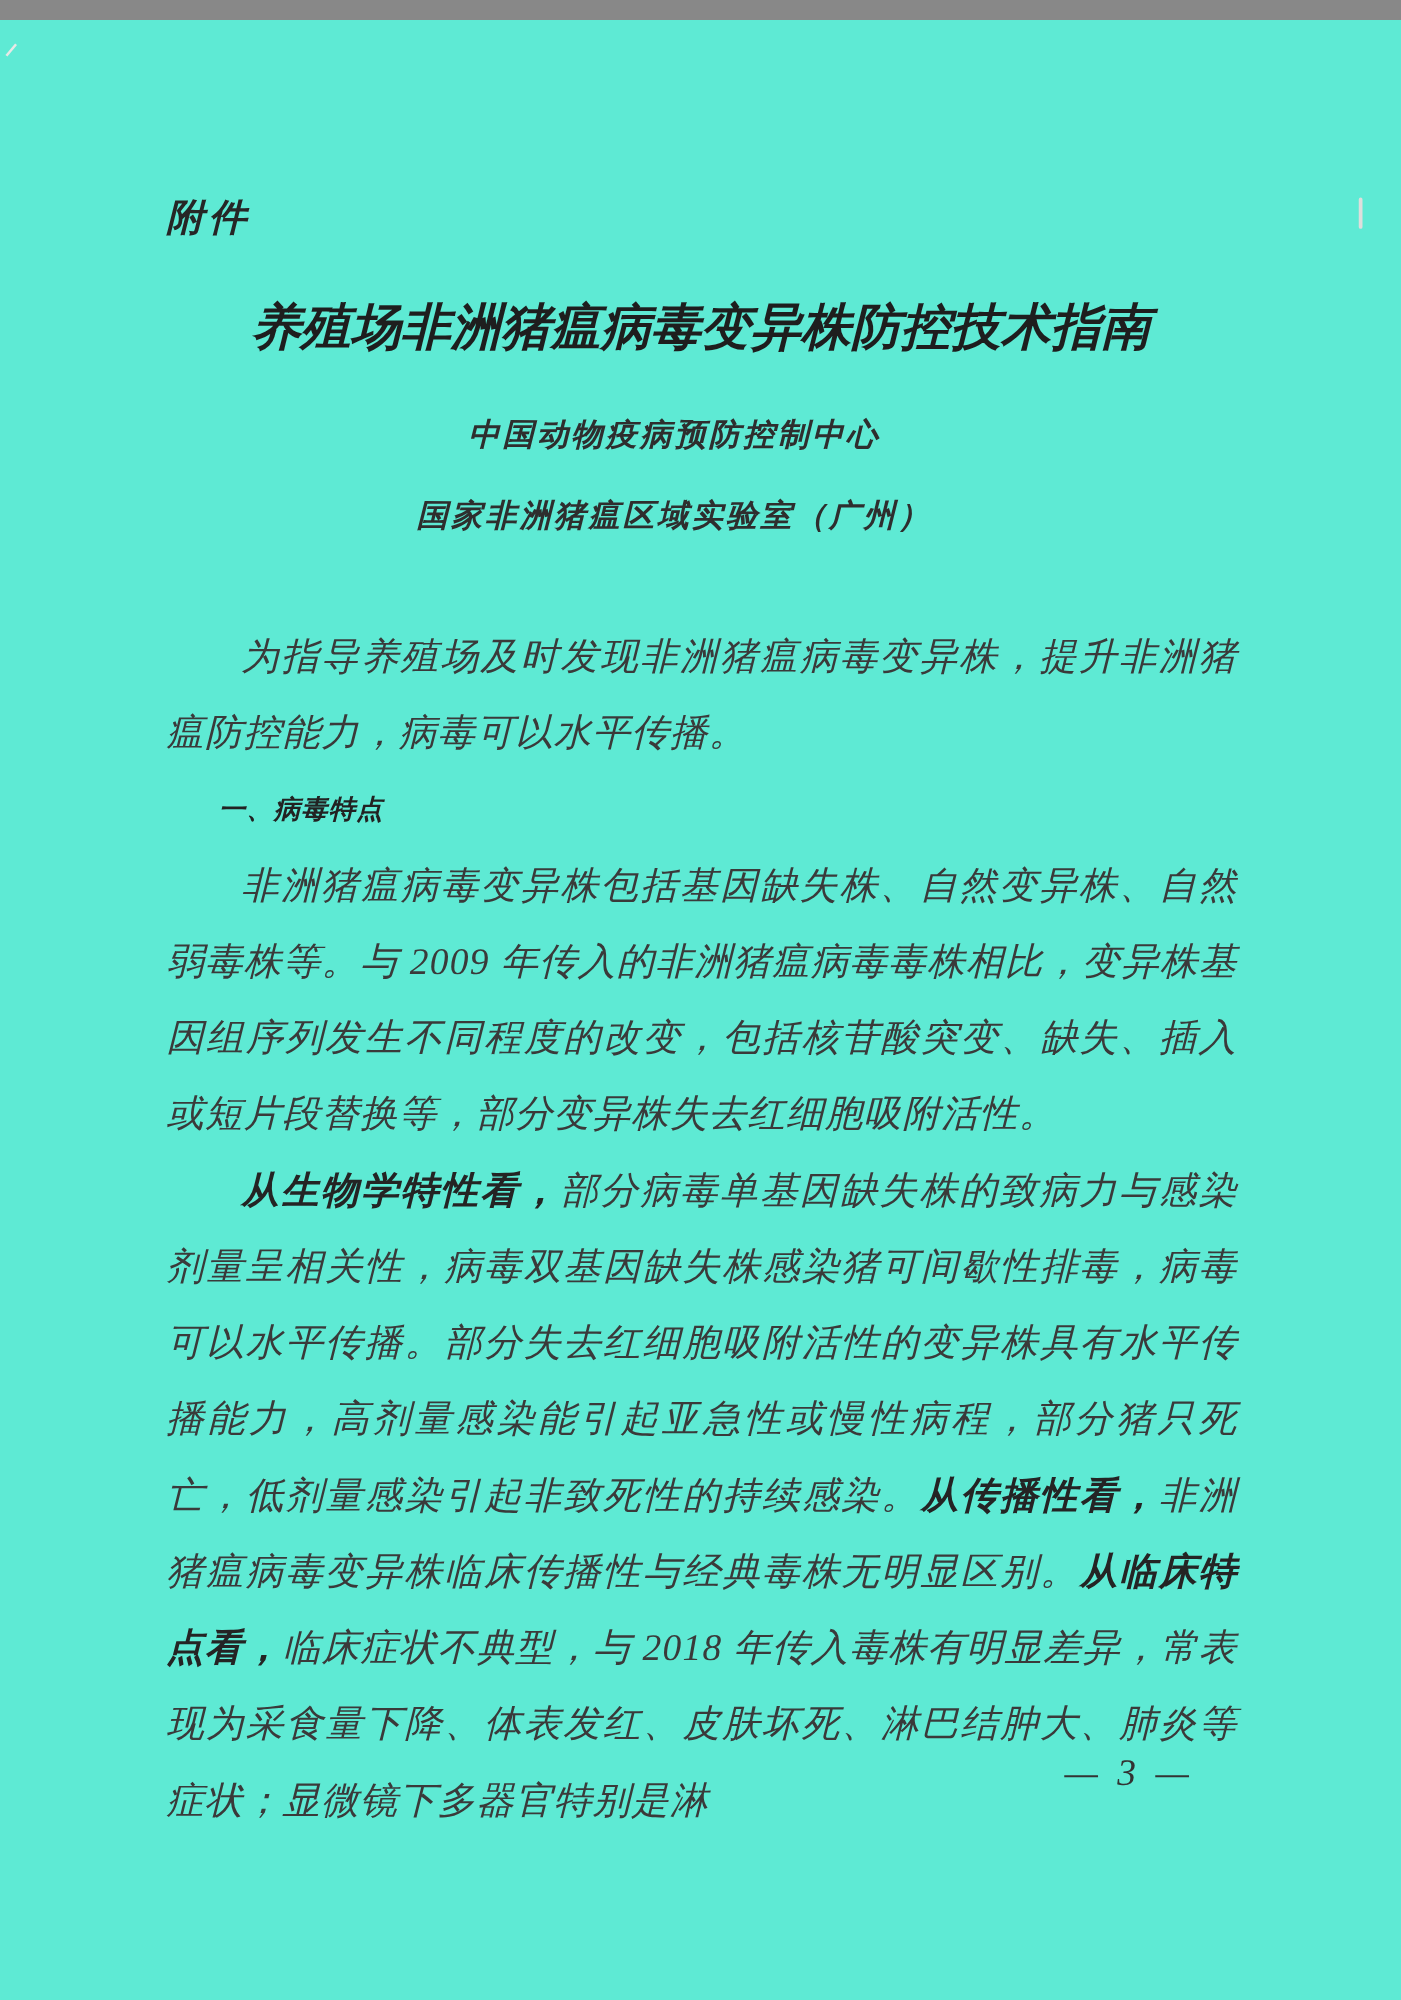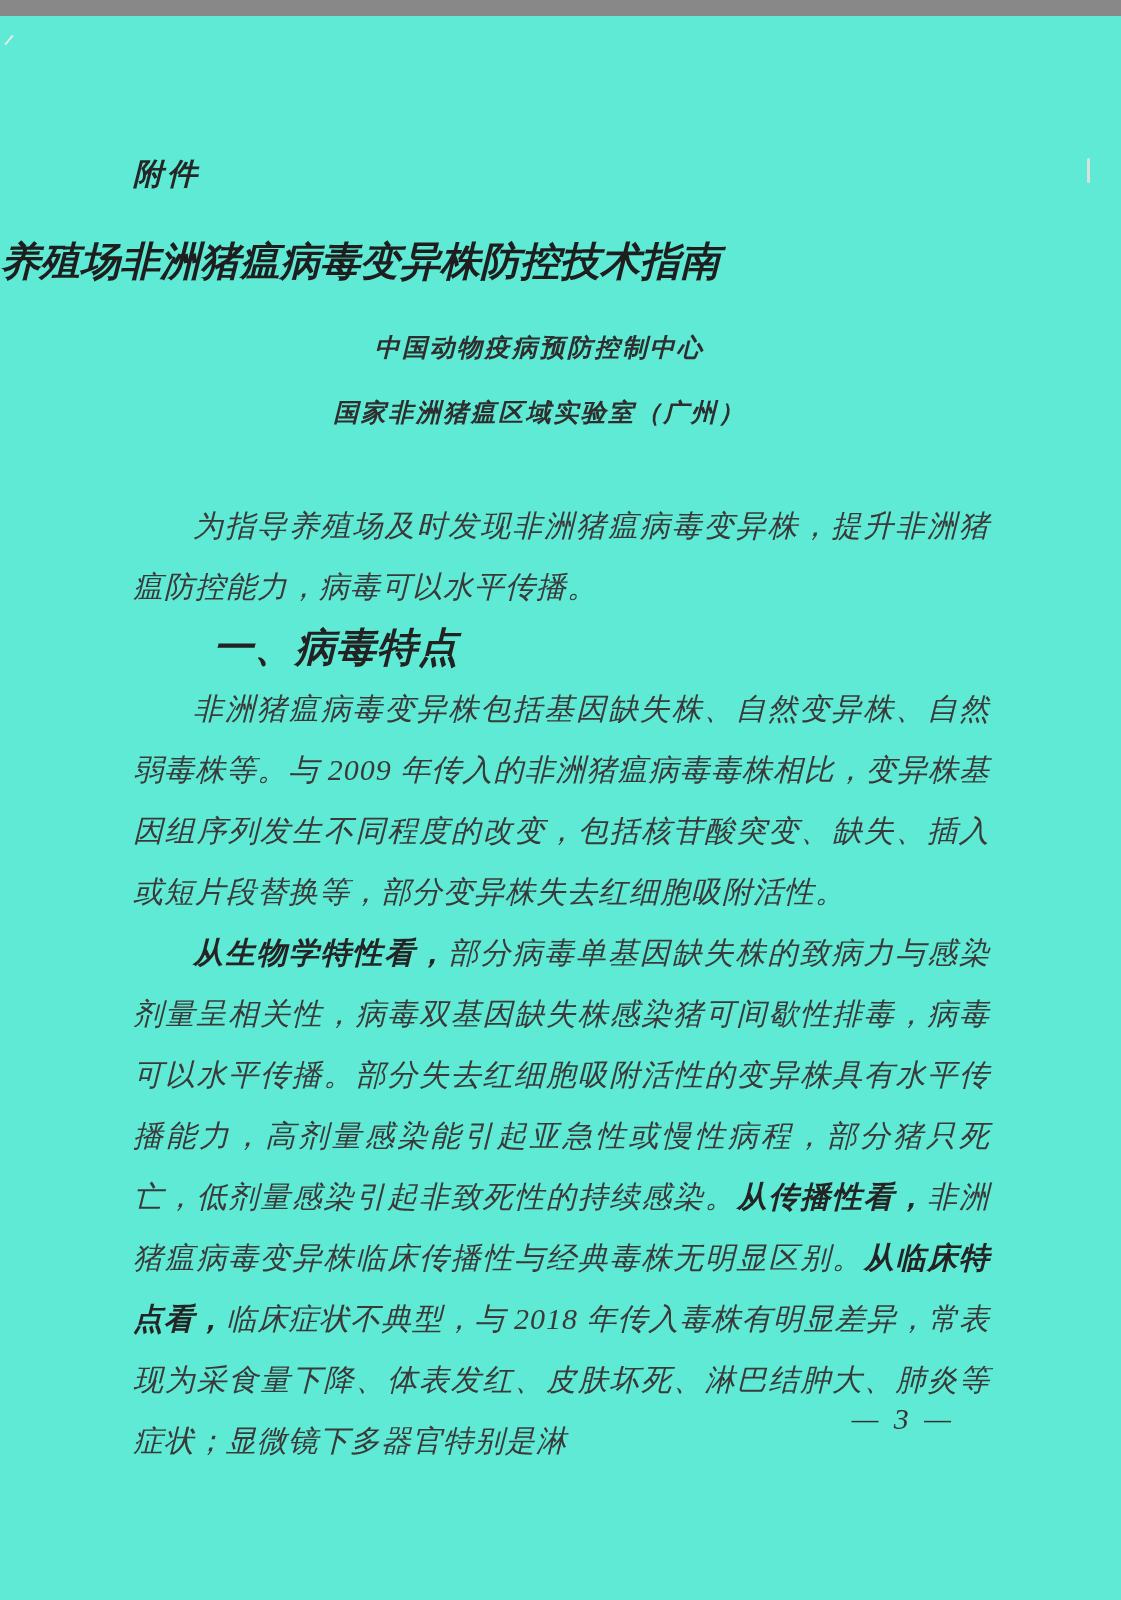--- a/index.html
+++ b/index.html
@@ -27,20 +27,21 @@
     letter-spacing: 4px;
     color: #262626;
   }
 
   .doc-title {
     position: absolute;
     left: 0;
     top: 218px;
     width: 100%;
     margin: 0;
+    text-align: center;
     font-family: "Liberation Serif", "DejaVu Serif", serif;
     font-weight: 700;
     font-size: 40px;
     letter-spacing: 0px;
     color: #1e1e1e;
   }
 
   .org-line {
     position: absolute;
     left: 111px;
@@ -66,21 +67,21 @@
     text-align: justify;
     color: #3a3a3a;
   }
   .doc-body p, .doc-body h2 {
     margin: 0;
     padding: 0;
     text-indent: 2em;
   }
   .section-heading {
     font-family: "Liberation Sans", "DejaVu Sans", sans-serif;
-    font-size: 40px;
+    font-size: 21px;
     font-weight: 700;
     color: #222222;
     line-height: 61px;
   }
   .bold-run {
     font-family: "Liberation Sans", "DejaVu Sans", sans-serif;
     font-weight: 700;
     color: #242424;
   }
 

